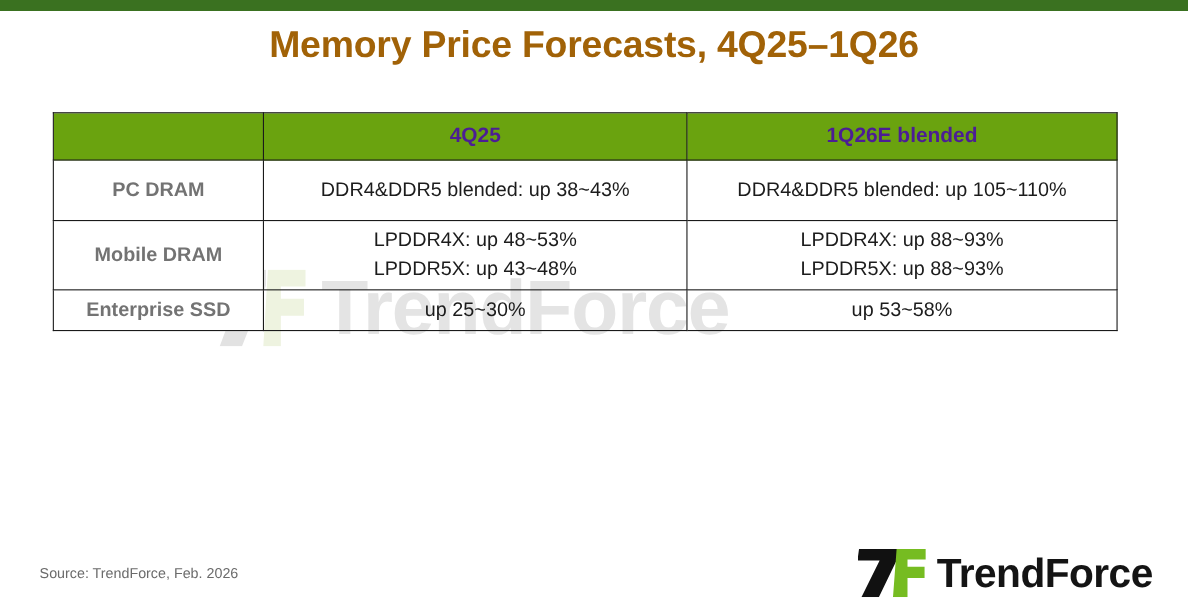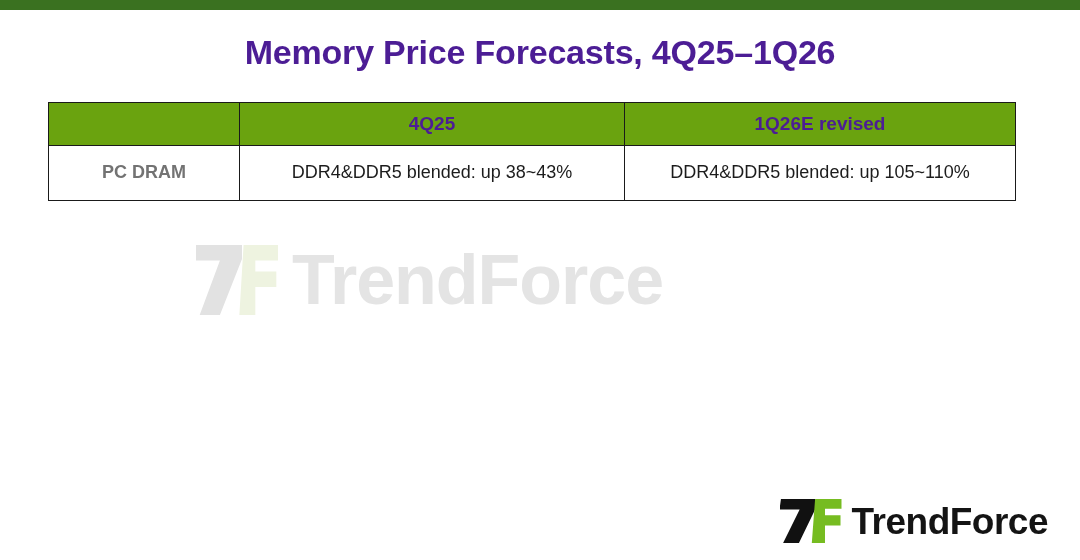--- a/index.html
+++ b/index.html
@@ -29,27 +29,27 @@
     top: 0;
     left: 0;
     width: 1080px;
     height: 10px;
     background: #3a7120;
   }
 
   
   #title {
     position: absolute;
-    top: 33px;
+    top: 22px;
     left: 0;
     width: 1080px;
     text-align: center;
     font-size: 34px;
     font-weight: bold;
-    color: #4c1d95;
+    color: #a16207;
     letter-spacing: -0.2px;
     white-space: nowrap;
   }
 
   
   #watermark {
     position: absolute;
     left: 196px;
     top: 232px;
     width: 700px;
@@ -225,43 +225,64 @@
   <table id="forecast-table">
     <colgroup>
       <col class="c-label">
       <col class="c-q4">
       <col class="c-q1">
     </colgroup>
     <thead>
       <tr>
         <th class="blank-head"></th>
         <th>4Q25</th>
-        <th>1Q26E revised</th>
+        <th>1Q26E blended</th>
       </tr>
     </thead>
     <tbody>
 
       <tr class="r-pcdram">
         <td class="row-label">PC DRAM</td>
         <td class="row-value">
           <span class="line">DDR4&amp;DDR5 blended: up 38~43%</span>
         </td>
         <td class="row-value">
           <span class="line">DDR4&amp;DDR5 blended: up 105~110%</span>
         </td>
       </tr>
 
 
-
-
+      <tr class="r-mobile">
+        <td class="row-label">Mobile DRAM</td>
+        <td class="row-value">
+          <span class="line">LPDDR4X: up 48~53%</span>
+          <span class="line">LPDDR5X: up 43~48%</span>
+        </td>
+        <td class="row-value">
+          <span class="line">LPDDR4X: up 88~93%</span>
+          <span class="line">LPDDR5X: up 88~93%</span>
+        </td>
+      </tr>
+
+
+      <tr class="r-essd">
+        <td class="row-label">Enterprise SSD</td>
+        <td class="row-value">
+          <span class="line">up 25~30%</span>
+        </td>
+        <td class="row-value">
+          <span class="line">up 53~58%</span>
+        </td>
+      </tr>
 
 
     </tbody>
   </table>
 
+  <div id="source-note">Source: TrendForce, Feb. 2026</div>
 
   <div id="logo">
     <div class="logo-mark">
       <div class="mark-seven"></div>
       <div class="mark-f"></div>
     </div>
     <div class="logo-text">TrendForce</div>
   </div>
 
 </div>

